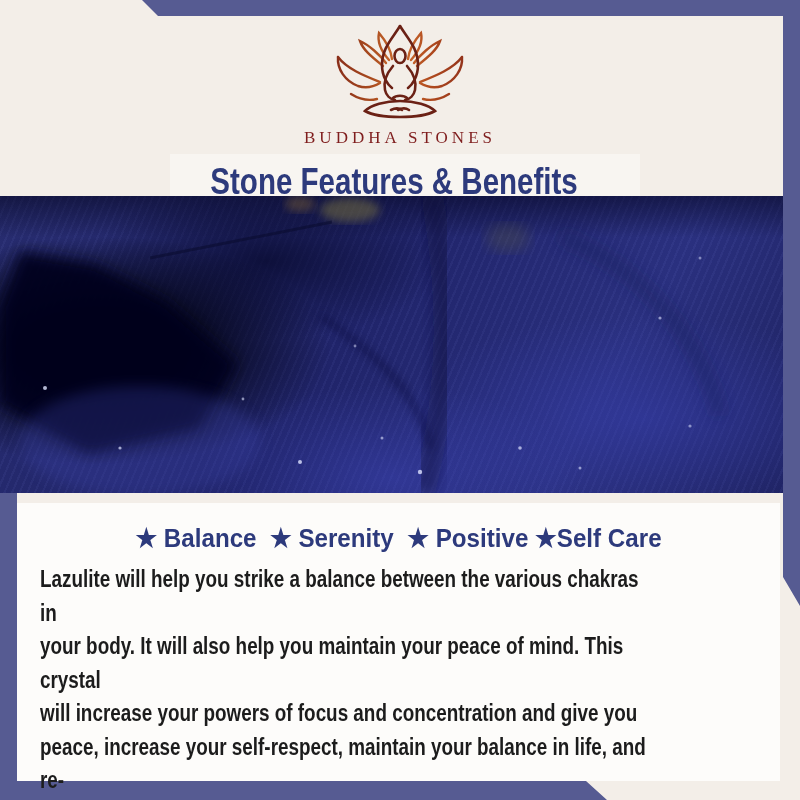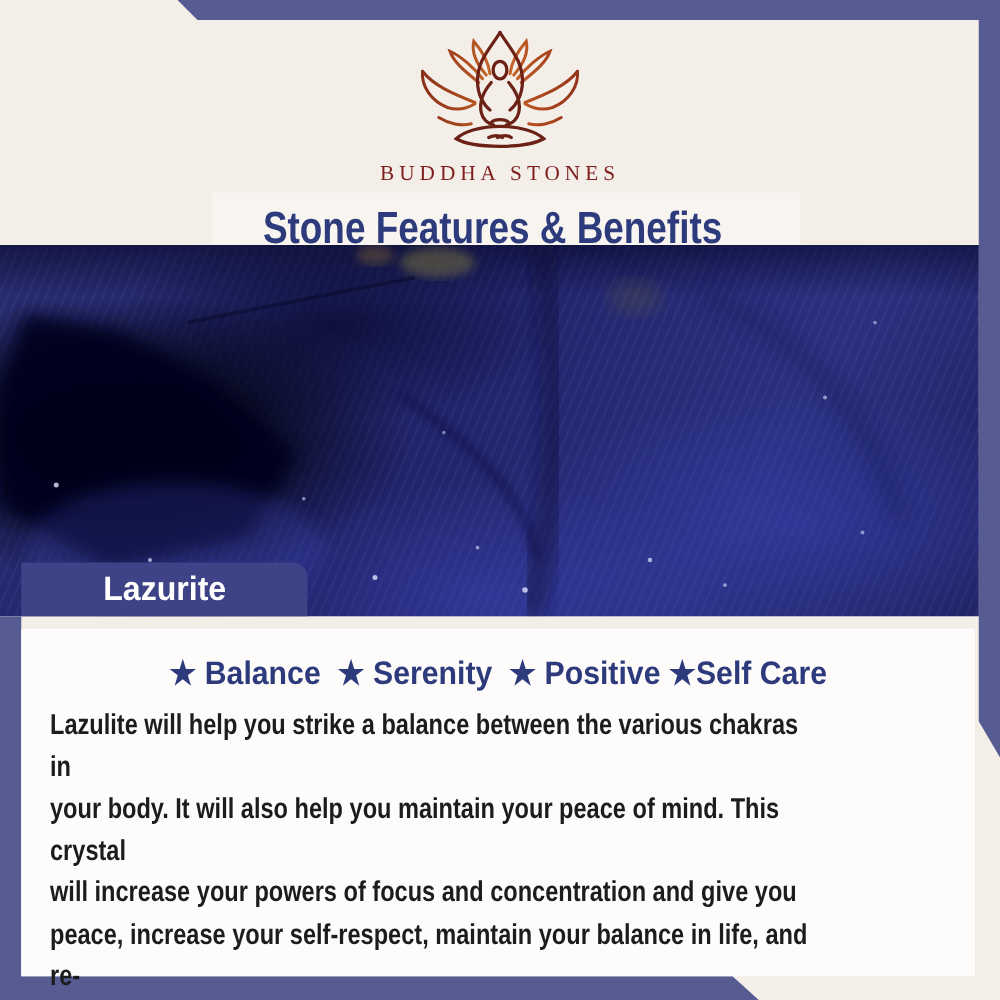--- a/index.html
+++ b/index.html
@@ -134,23 +134,20 @@
         <circle cx="700" cy="62" r="1.5" opacity=".5"></circle>
           <circle cx="243" cy="203" r="1.4" opacity=".6"></circle>
         <circle cx="520" cy="252" r="1.8" opacity=".7"></circle>
           <circle cx="580" cy="272" r="1.5" opacity=".6"></circle>
         <circle cx="355" cy="150" r="1.4" opacity=".5"></circle>
           <circle cx="690" cy="230" r="1.6" opacity=".55"></circle>
       </g>
     </svg>
   </div>
 
-  <div class="ribbon">
-    <span>Lazurite</span>
-  </div>
 
   <div class="panel">
     <div class="features">★ Balance  ★ Serenity  ★ Positive ★Self Care</div>
     <div class="body-copy">Lazulite will help you strike a balance between the various chakras in
 your body. It will also help you maintain your peace of mind. This crystal
 will increase your powers of focus and concentration and give you
 peace, increase your self-respect, maintain your balance in life, and re-
 lieve the tension in your body. It will infuse you with positive, uplifting
 spiritual energies.</div>
   </div>

